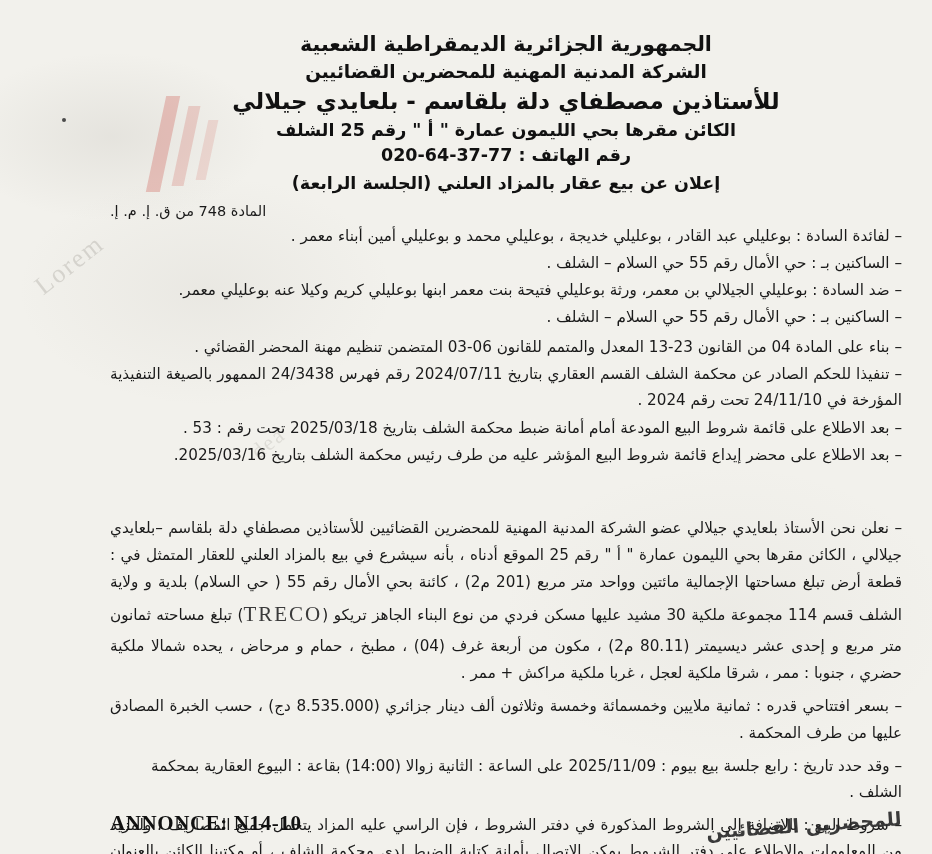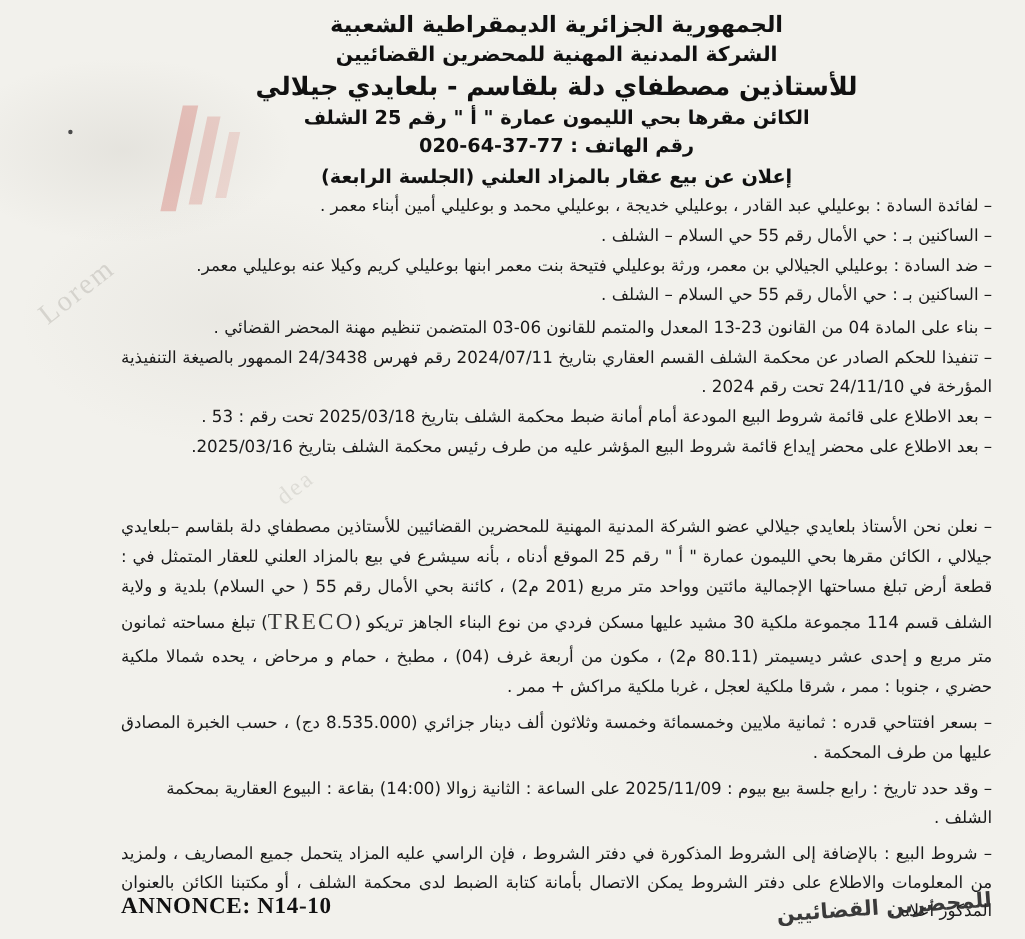--- a/index.html
+++ b/index.html
@@ -24,21 +24,21 @@
     background:
       radial-gradient(ellipse 220px 120px at 12% 16%, rgba(150,145,135,0.14), rgba(0,0,0,0) 70%),
       radial-gradient(ellipse 260px 160px at 22% 34%, rgba(160,155,145,0.10), rgba(0,0,0,0) 72%),
       radial-gradient(ellipse 300px 200px at 78% 72%, rgba(160,155,145,0.07), rgba(0,0,0,0) 75%);
     z-index: 0;
   }
 
   .page {
     position: relative;
     z-index: 2;
-    padding: 8px 30px 10px 30px;
+    padding: 30px 30px 10px 30px;
     box-sizing: border-box;
     width: 852px;
     height: 854px;
   }
 
   
   .header {
     text-align: center;
     line-height: 1.42;
   }
@@ -202,20 +202,21 @@
 
   <div class="header">
     <div class="hline h1">الجمهورية الجزائرية الديمقراطية الشعبية</div>
     <div class="hline h3">الشركة المدنية المهنية للمحضرين القضائيين</div>
     <div class="hline h4">للأستاذين مصطفاي دلة بلقاسم - بلعايدي جيلالي</div>
     <div class="hline h5">الكائن مقرها بحي الليمون عمارة " أ " رقم 25 الشلف</div>
     <div class="hline h6">رقم الهاتف : 77-37-64-020</div>
     <div class="hline h8">إعلان عن بيع عقار بالمزاد العلني (الجلسة الرابعة)</div>
   </div>
 
+  <div class="ref-line">المادة 748 من ق. إ. م. إ.</div>
 
   <div class="body">
 
     <div class="p p-center-right">– لفائدة السادة : بوعليلي عبد القادر ، بوعليلي خديجة ، بوعليلي محمد و بوعليلي أمين أبناء معمر .</div>
     <div class="p p-center-right">– الساكنين بـ : حي الأمال رقم 55 حي السلام – الشلف .</div>
     <div class="p p-center-right">– ضد السادة : بوعليلي الجيلالي بن معمر، ورثة بوعليلي فتيحة بنت معمر ابنها بوعليلي كريم وكيلا عنه بوعليلي معمر.</div>
     <div class="p p-center-right small-gap">– الساكنين بـ : حي الأمال رقم 55 حي السلام – الشلف .</div>
 
     <div class="p p-center-right">– بناء على المادة 04 من القانون 23-13 المعدل والمتمم للقانون 06-03 المتضمن تنظيم مهنة المحضر القضائي .</div>
     <div class="p p-just">– تنفيذا للحكم الصادر عن محكمة الشلف القسم العقاري بتاريخ 2024/07/11 رقم فهرس 24/3438 الممهور بالصيغة التنفيذية المؤرخة في 24/11/10 تحت رقم 2024 .</div>

